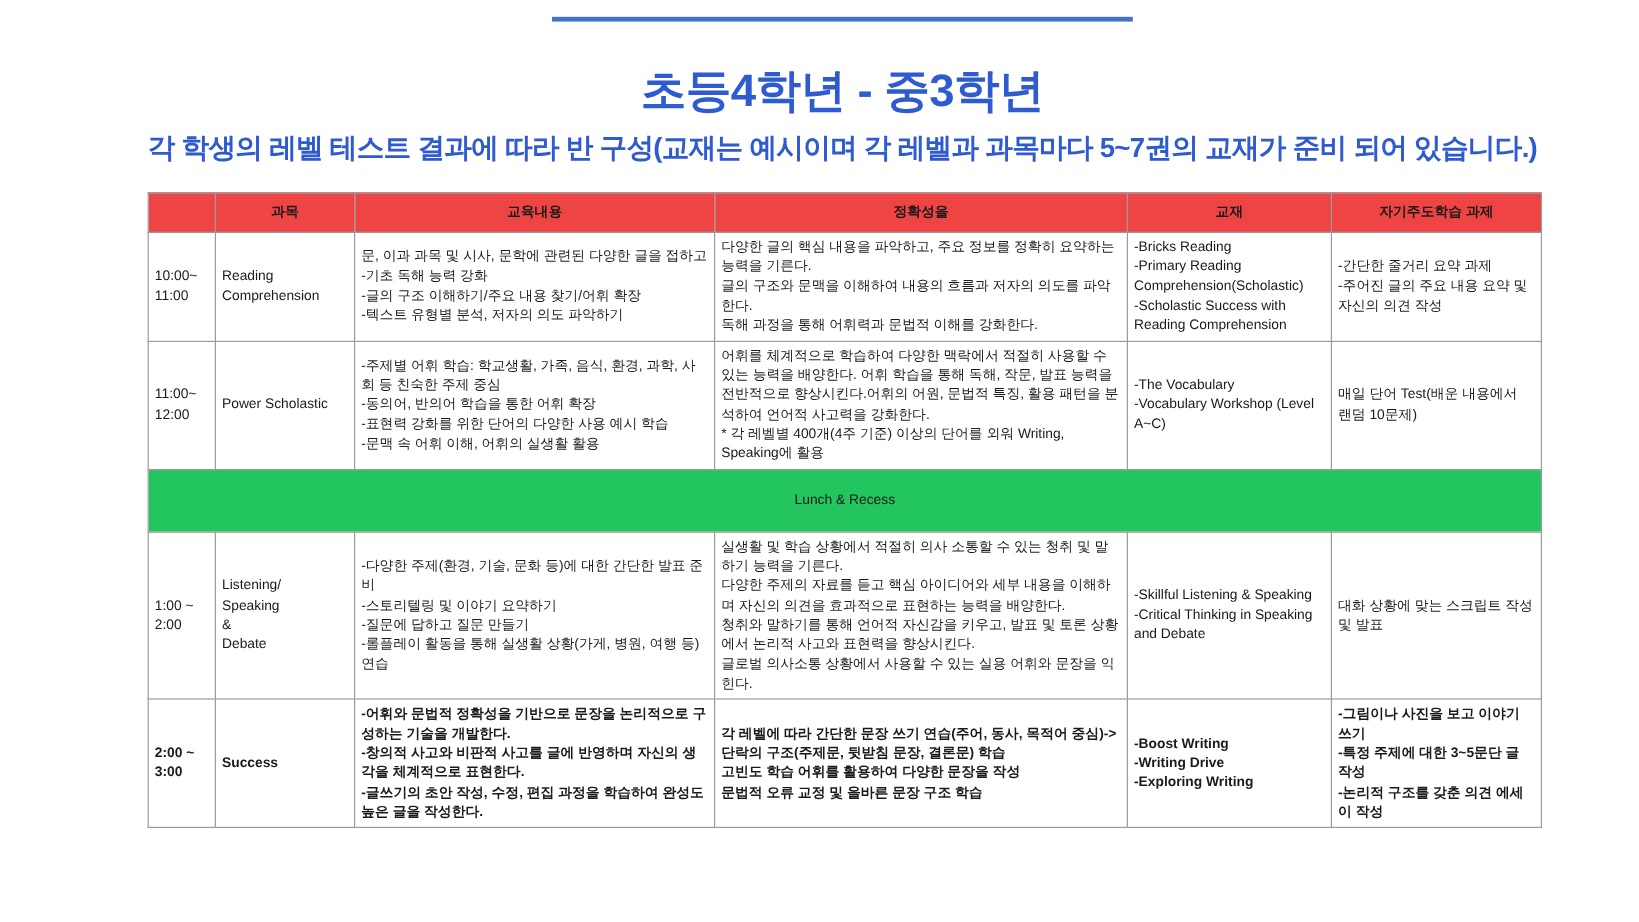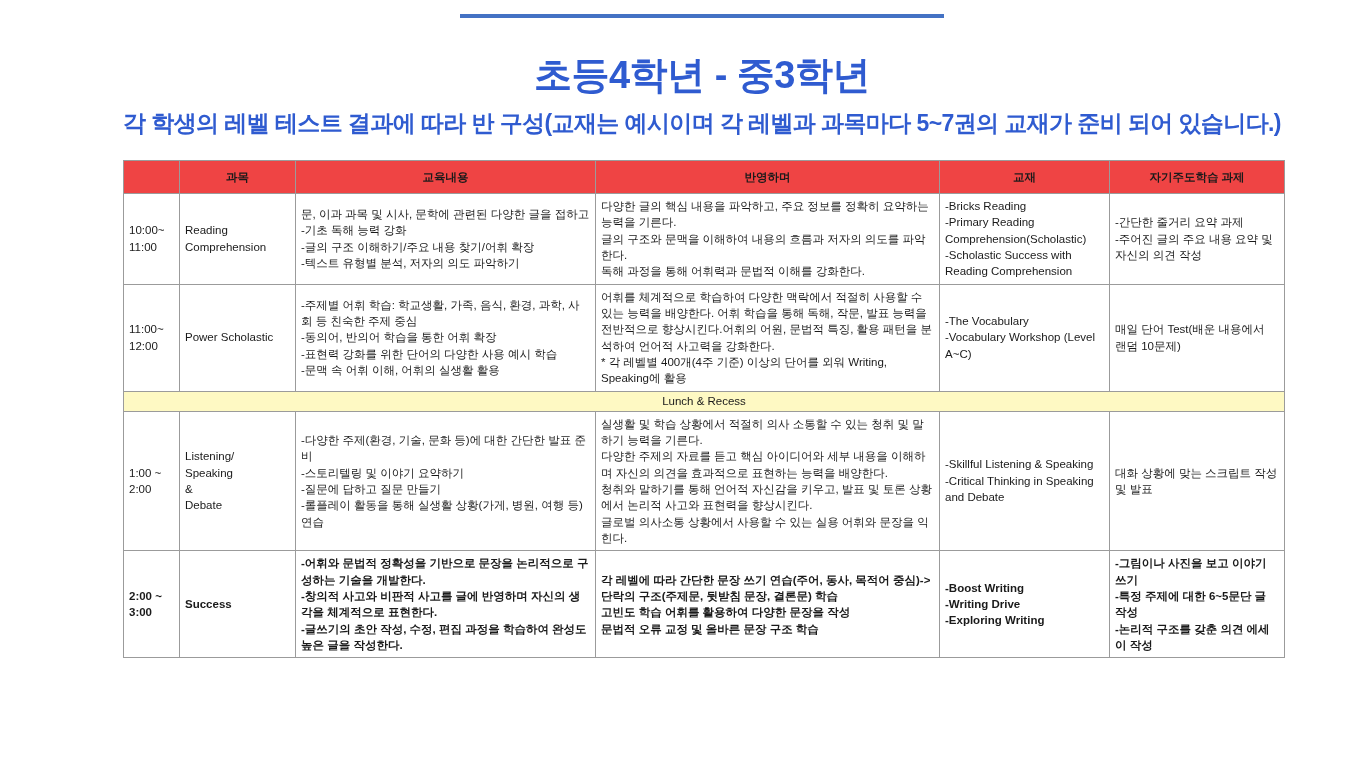--- a/index.html
+++ b/index.html
@@ -88,25 +88,25 @@
   td.subject {
     text-align: center;
     font-size: 12.5px;
     line-height: 1.45;
   }
   td.cell {
     text-align: left;
     white-space: pre-line;
   }
   tr.lunch td {
-    background: #fef9c3;
+    background: #22c55e;
     text-align: center;
     font-size: 11.5px;
     height: 17px;
-    padding: 1px 4px;
+    padding: 17px 4px;
   }
   tr.r1 td { height: 78px; }
   tr.r2 td { height: 90px; }
   tr.r3 td { height: 122px; }
   tr.r4 td { height: 92px; font-weight: bold; }
   tr.r5 td { height: 82px; }
 </style>
 </head>
 <body>
 
@@ -124,21 +124,21 @@
       <col class="c-cont">
       <col class="c-goal">
       <col class="c-book">
       <col class="c-task">
     </colgroup>
     <thead>
       <tr>
         <th></th>
         <th>과목</th>
         <th>교육내용</th>
-        <th>반영하며</th>
+        <th>정확성을</th>
         <th>교재</th>
         <th>자기주도학습 과제</th>
       </tr>
     </thead>
     <tbody>
       <tr class="r1">
         <td class="time cell">10:00~
 11:00</td>
         <td class="subject cell">Reading
 Comprehension</td>
@@ -198,19 +198,19 @@
         <td class="cell">-어휘와 문법적 정확성을 기반으로 문장을 논리적으로 구성하는 기술을 개발한다.
 -창의적 사고와 비판적 사고를 글에 반영하며 자신의 생각을 체계적으로 표현한다.
 -글쓰기의 초안 작성, 수정, 편집 과정을 학습하여 완성도 높은 글을 작성한다.</td>
         <td class="cell">각 레벨에 따라 간단한 문장 쓰기 연습(주어, 동사, 목적어 중심)-&gt;단락의 구조(주제문, 뒷받침 문장, 결론문) 학습
 고빈도 학습 어휘를 활용하여 다양한 문장을 작성
 문법적 오류 교정 및 올바른 문장 구조 학습</td>
         <td class="cell">-Boost Writing
 -Writing Drive
 -Exploring Writing</td>
         <td class="cell">-그림이나 사진을 보고 이야기 쓰기
--특정 주제에 대한 6~5문단 글 작성
+-특정 주제에 대한 3~5문단 글 작성
 -논리적 구조를 갖춘 의견 에세이 작성</td>
       </tr>
     </tbody>
   </table>
 
 </div>
 
 </body></html>

